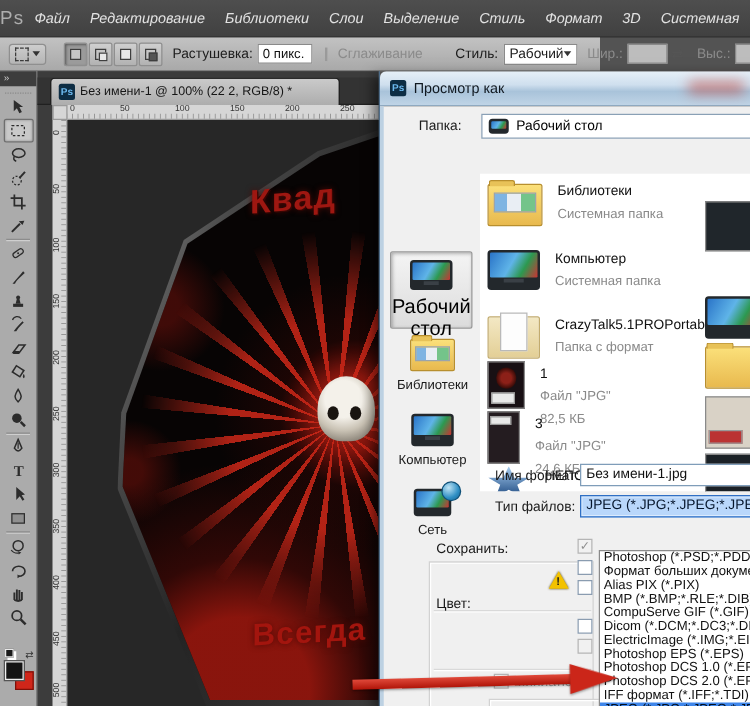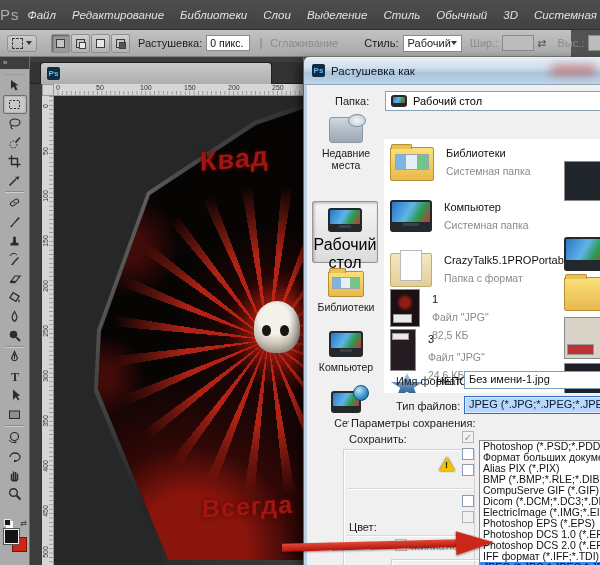--- a/index.html
+++ b/index.html
@@ -9,21 +9,21 @@
     font-family:"Liberation Sans", sans-serif; background:#535353;
     -webkit-user-select:none; user-select:none;
   }
   
   .menubar { position:absolute; left:0; top:0; width:600px; height:30px;
     background:linear-gradient(#4e4e4e,#414141); border-bottom:1px solid #2e2e2e;
     display:flex; align-items:center; }
   .pslogo { width:34px; text-align:center; color:#aeaeae; font-size:15px; letter-spacing:1px; }
   .menubar .mitem { color:#e2e2e2; font-size:11.5px; padding:0 8px; white-space:nowrap;font-style:italic; }
   
-  .optionsbar { position:absolute; left:0; top:30px; width:571px; height:27px;
+  .optionsbar { position:absolute; left:0; top:30px; width:480px; height:27px;
     background:linear-gradient(#c2c2c2,#a9a9a9); border-bottom:1px solid #7e7e7e;
     display:flex; align-items:center; font-size:11px; color:#1c1c1c; }
   .preset-well { display:flex; align-items:center; gap:3px; margin-left:7px; padding:2px 4px;
     border:1px solid #8f8f8f; border-radius:3px; background:linear-gradient(#cdcdcd,#b5b5b5); }
   .dash-sq { width:11px; height:11px; border:1px dashed #3b3b3b; }
   .tiny-arrow { width:0; height:0; border-left:3px solid transparent; border-right:3px solid transparent; border-top:4px solid #333; }
   .vsep { width:1px; height:20px; background:#8b8b8b; margin:0 7px; box-shadow:1px 0 0 #d4d4d4; }
   .modegrp { display:flex; gap:1px; }
   .modebtn { width:19px; height:19px; border:1px solid #8f8f8f; border-radius:2px;
     background:linear-gradient(#cfcfcf,#b2b2b2); position:relative; }
@@ -185,21 +185,21 @@
 <div id="screen">
 
   <div class="menubar">
     <div class="pslogo">Ps</div>
     <div class="mitem">Файл</div>
     <div class="mitem">Редактирование</div>
     <div class="mitem">Библиотеки</div>
     <div class="mitem">Слои</div>
     <div class="mitem">Выделение</div>
     <div class="mitem">Стиль</div>
-    <div class="mitem">Обычный</div>
+    <div class="mitem">Формат</div>
     <div class="mitem">3D</div>
     <div class="mitem">Системная</div>
     <div class="mitem">Окно</div>
 
   </div>
 
   <div class="optionsbar">
     <div class="preset-well">
       <div class="dash-sq"></div>
       <div class="tiny-arrow"></div>
@@ -375,20 +375,21 @@
       <div class="swap-g">⇄</div>
       <div class="sw-bg"></div>
       <div class="sw-fg"></div>
     </div>
   </div>
 
   <div class="docwin">
     <div class="tabbar">
       <div class="doctab">
         <div class="psicon">Ps</div>
+        <span>Без имени-1 @ 100% (22 2, RGB/8) *</span>
       </div>
     </div>
     <div class="ruler-corner"></div>
     <div class="hruler">
       <i style="left:2px">0</i>
       <i style="left:42px">50</i>
       <i style="left:86px">100</i>
       <i style="left:130px">150</i>
       <i style="left:174px">200</i>
       <i style="left:218px">250</i>
@@ -415,38 +416,33 @@
           <div class="eye e2"></div>
       </div>
       <div class="art-text-top">Квад</div>
       <div class="art-text-bottom">Всегда</div>
     </div>
   </div>
 
   <div class="dialog">
     <div class="dlg-title">
       <div class="psicon">Ps</div>
-      <span class="ttl">Растушевка как</span>
+      <span class="ttl">Просмотр как</span>
       <div class="dlg-red-blur"></div>
     </div>
     <div class="dlg-body">
 
       <span class="lbl" style="left:28px; top:10px">Папка:</span>
       <div class="folder-combo">
         <span class="ic monitor" style="width:16px;height:12px">
             <span class="scr" style="display:block"></span>
           </span>
         <span>Рабочий стол</span>
       </div>
 
-      <div class="sb-item" style="top:32px">
-        <span class="ic recent" style="width:34px;height:26px"><span class="clk"></span></span>
-        <div class="cap">Недавние</div>
-        <div class="cap">места</div>
-      </div>
       <div class="sb-tile" style="top:116px">
         <span class="ic monitor" style="width:34px;height:24px;margin-top:6px"><span class="scr" style="display:block"></span><span class="leg" style="display:block"></span></span>
         <div class="cap">Рабочий стол</div>
       </div>
       <div class="sb-item" style="top:186px">
         <span class="ic gfold" style="width:36px;height:26px"><span class="cards"></span></span>
         <div class="cap">Библиотеки</div>
       </div>
       <div class="sb-item" style="top:246px">
         <span class="ic monitor" style="width:34px;height:26px"><span class="scr" style="display:block"></span><span class="leg" style="display:block"></span></span>
@@ -509,30 +505,29 @@
         <div class="cutcol" style="top:178px"><span class="ic thumb" style="width:40px;height:42px;background:#d9d2c6"><span class="strip" style="background:#b33"></span></span></div>
         <div class="cutcol" style="top:224px"><span class="ic thumb" style="width:46px;height:40px;background:#1b2126"></span></div>
       </div>
 
       <span class="lbl" style="left:89px; top:290px">Имя формат:</span>
       <div class="field" style="left:157px; top:286px; width:160px">Без имени-1.jpg</div>
       <span class="lbl" style="left:89px; top:315px">Тип файлов:</span>
       <div class="combo-hl" style="left:157px; top:311px; width:160px">JPEG (*.JPG;*.JPEG;*.JPE)</div>
 
       <div class="grpbox"></div>
-      <span class="lbl" style="left:42px; top:332px; max-width:126px; overflow:hidden; background:#f0f0f0; padding:0 2px">Параметры сохранения:</span>
       <span class="lbl" style="left:42px; top:348px">Сохранить:</span>
       <span class="cbx dis" style="left:155px; top:346px">✓</span>
       <span class="cbx" style="left:155px; top:363px"></span>
       <span class="cbx" style="left:155px; top:379px"></span>
       <span class="warn" style="left:132px; top:372px">
           <b>!</b>
         </span>
       <div class="sep-h" style="left:40px; top:403px; width:126px"></div>
-      <span class="lbl" style="left:42px; top:436px">Цвет:</span>
+      <span class="lbl" style="left:42px; top:392px">Цвет:</span>
       <span class="cbx" style="left:155px; top:410px"></span>
       <span class="cbx dis" style="left:155px; top:426px"></span>
       <div class="sep-h" style="left:40px; top:450px; width:126px"></div>
       <span class="cbx dis" style="left:88px; top:454px">✓</span>
       <span class="graylbl" style="left:104px; top:455px">Миниатюра</span>
       <div class="grpbox" style="left:84px; top:474px; width:110px; height:8px"></div>
 
       <div class="ddl">
         <div class="it">Photoshop (*.PSD;*.PDD)</div>
         <div class="it">Формат больших документов</div>

